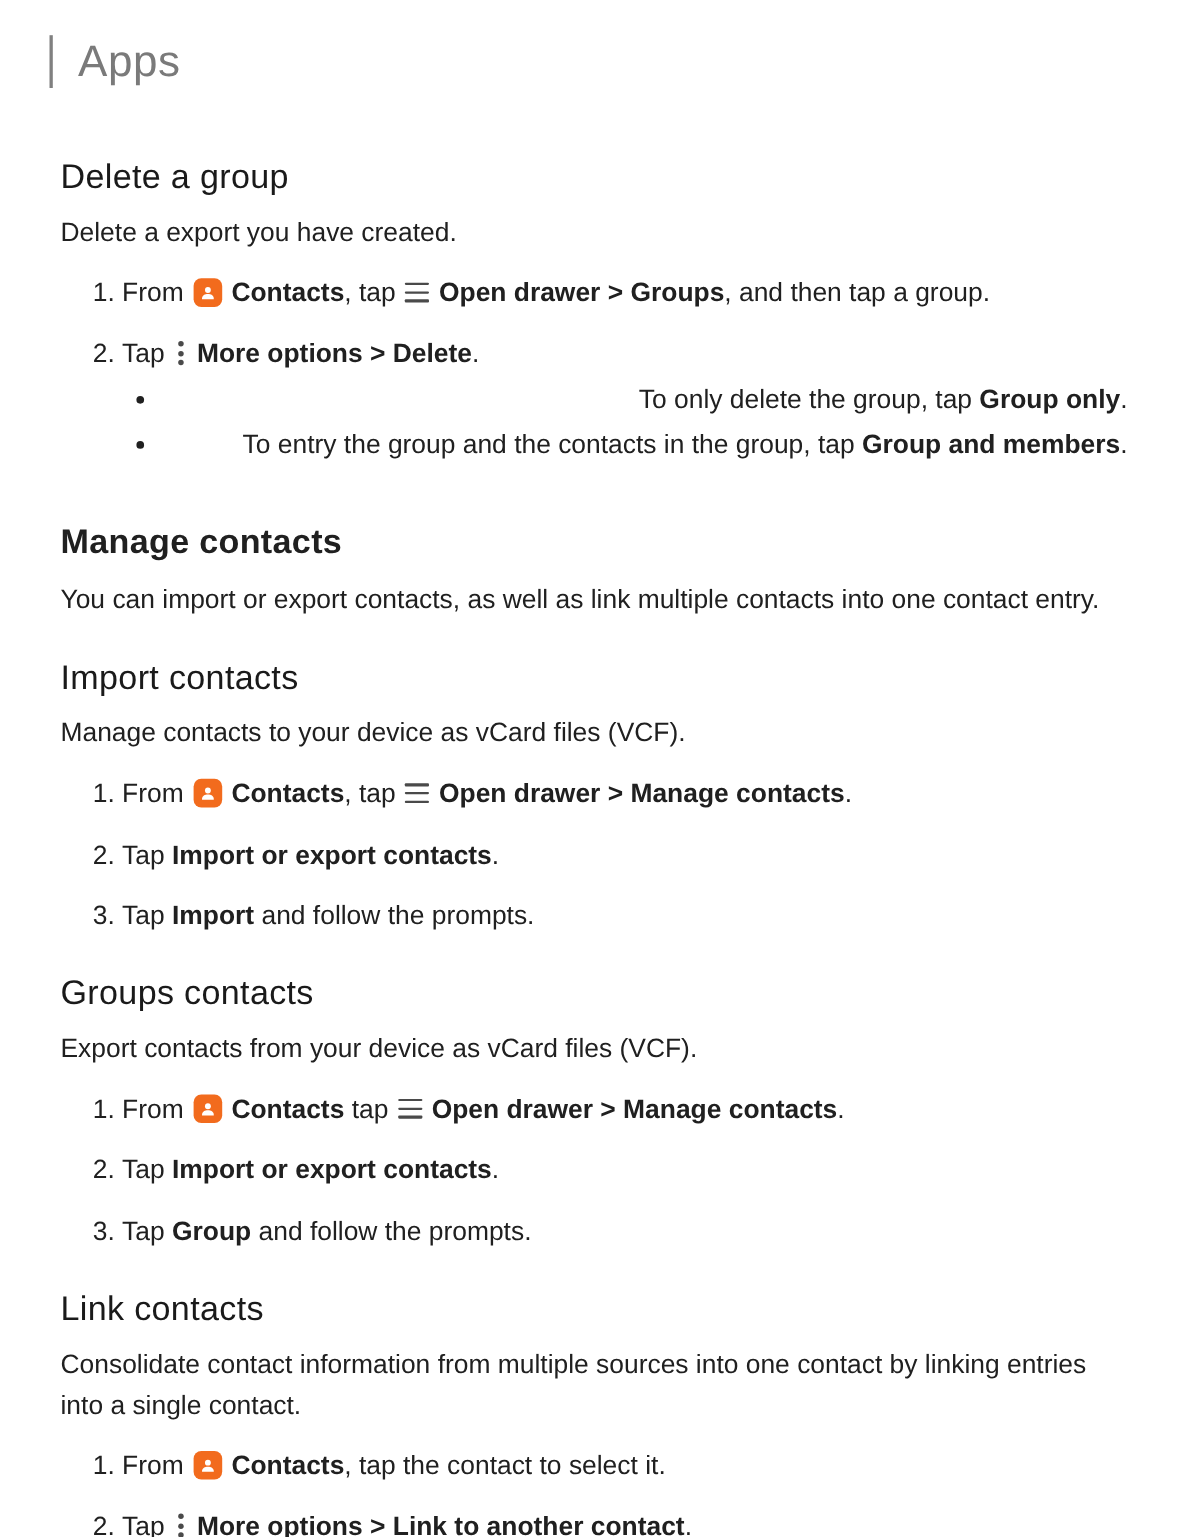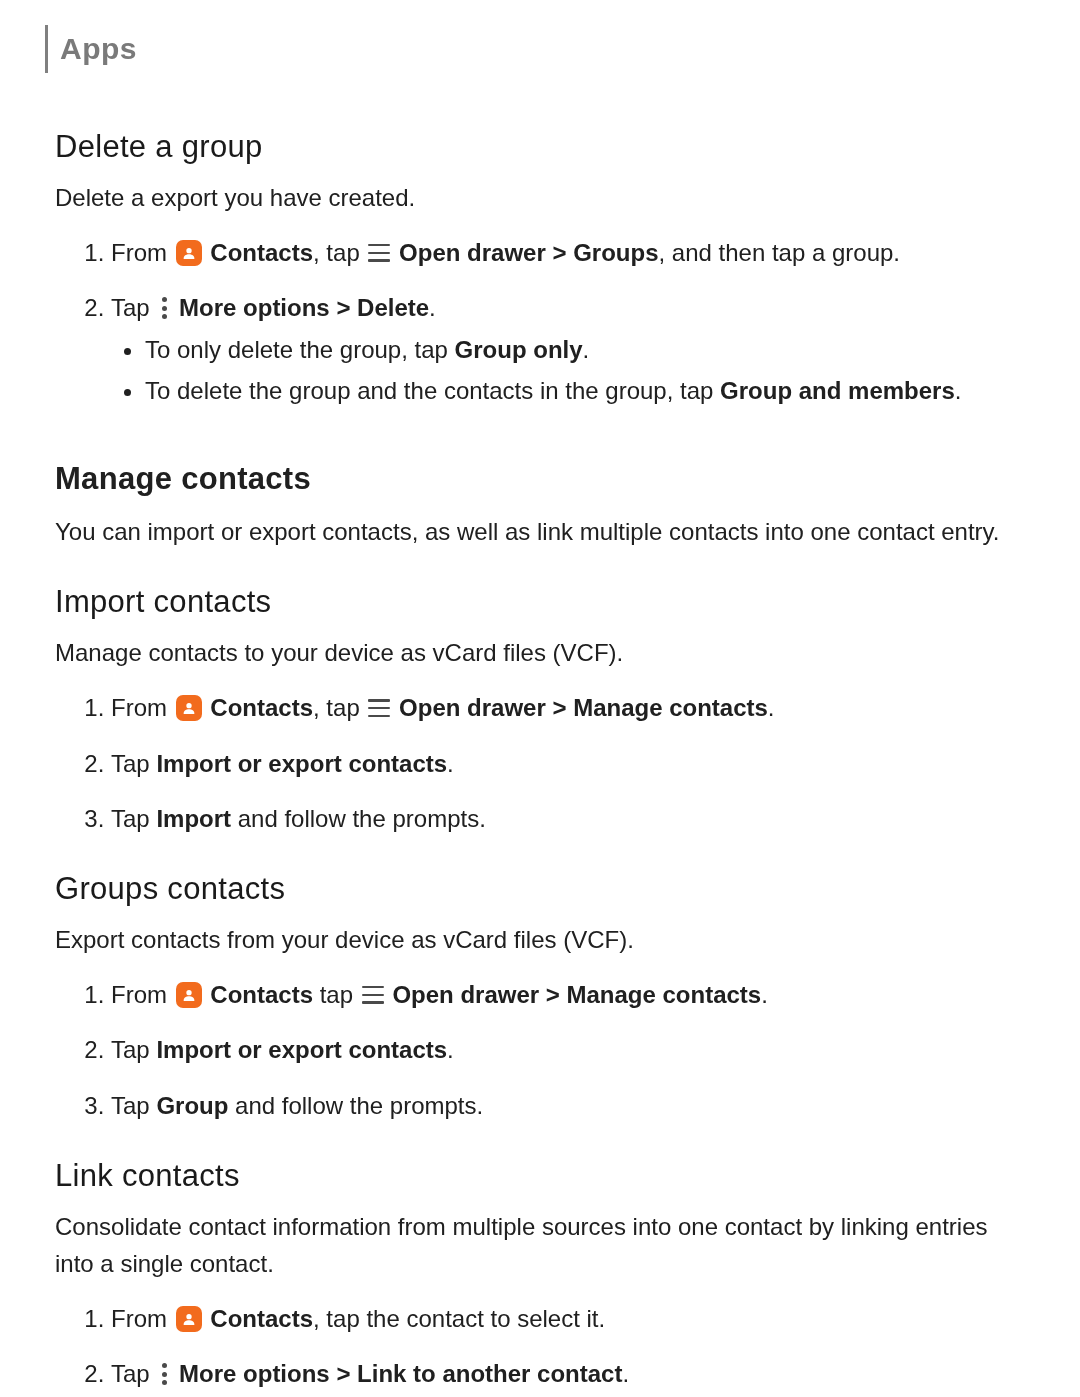--- a/index.html
+++ b/index.html
@@ -22,24 +22,25 @@
     margin-bottom: 50px;
     margin-left: -10px;
   }
   .header .bar {
     width: 3px;
     height: 48px;
     background: #808080;
     margin-right: 12px;
   }
   .header .title {
-    font-size: 30px;
+    font-size: 40px;
     color: #7a7a7a;
     letter-spacing: 0.5px;
-    font-weight: 700;
+    font-weight: 400;
+    margin-left: 11px;
   }
   h2.sub1 {
     font-size: 31px;
     font-weight: 500;
     color: #1a1a1a;
     margin: 28px 0 8px 0;
     letter-spacing: 0.3px;
   }
   h2.sub0 {
     font-size: 31px;
@@ -58,20 +59,21 @@
     margin: 18px 0;
     padding-left: 0px;
   }
   ul.sub {
     list-style: disc;
     margin: 4px 0 4px 0;
     padding-left: 34px;
   }
   ul.sub > li {
     margin: 4px 0;
+    text-align: right;
   }
   .bold { font-weight: 700; }
   .icon {
     display: inline-flex;
     vertical-align: middle;
     align-items: center;
     justify-content: center;
     margin: 0 2px;
     position: relative;
     top: -2px;
@@ -145,21 +147,21 @@
         <span></span>
         <span></span>
         <span></span>
       </span>
     <span class="bold">More options </span><span class="bold chev">&gt;</span><span class="bold"> Delete</span><span>.</span>
     <ul class="sub">
       <li>
         <span>To only delete the group, tap </span><span class="bold">Group only</span><span>.</span>
       </li>
       <li>
-        <span>To delete the group and the contacts in the group, tap </span><span class="bold">Group and members</span><span>.</span>
+        <span>To entry the group and the contacts in the group, tap </span><span class="bold">Group and members</span><span>.</span>
       </li>
     </ul>
   </li>
 </ol>
 
 <h2 class="sub0">Manage contacts</h2>
 <p class="body">You can import or export contacts, as well as link multiple contacts into one contact entry.</p>
 
 <h2 class="sub1">Import contacts</h2>
 <p class="body">Manage contacts to your device as vCard files (VCF).</p>

